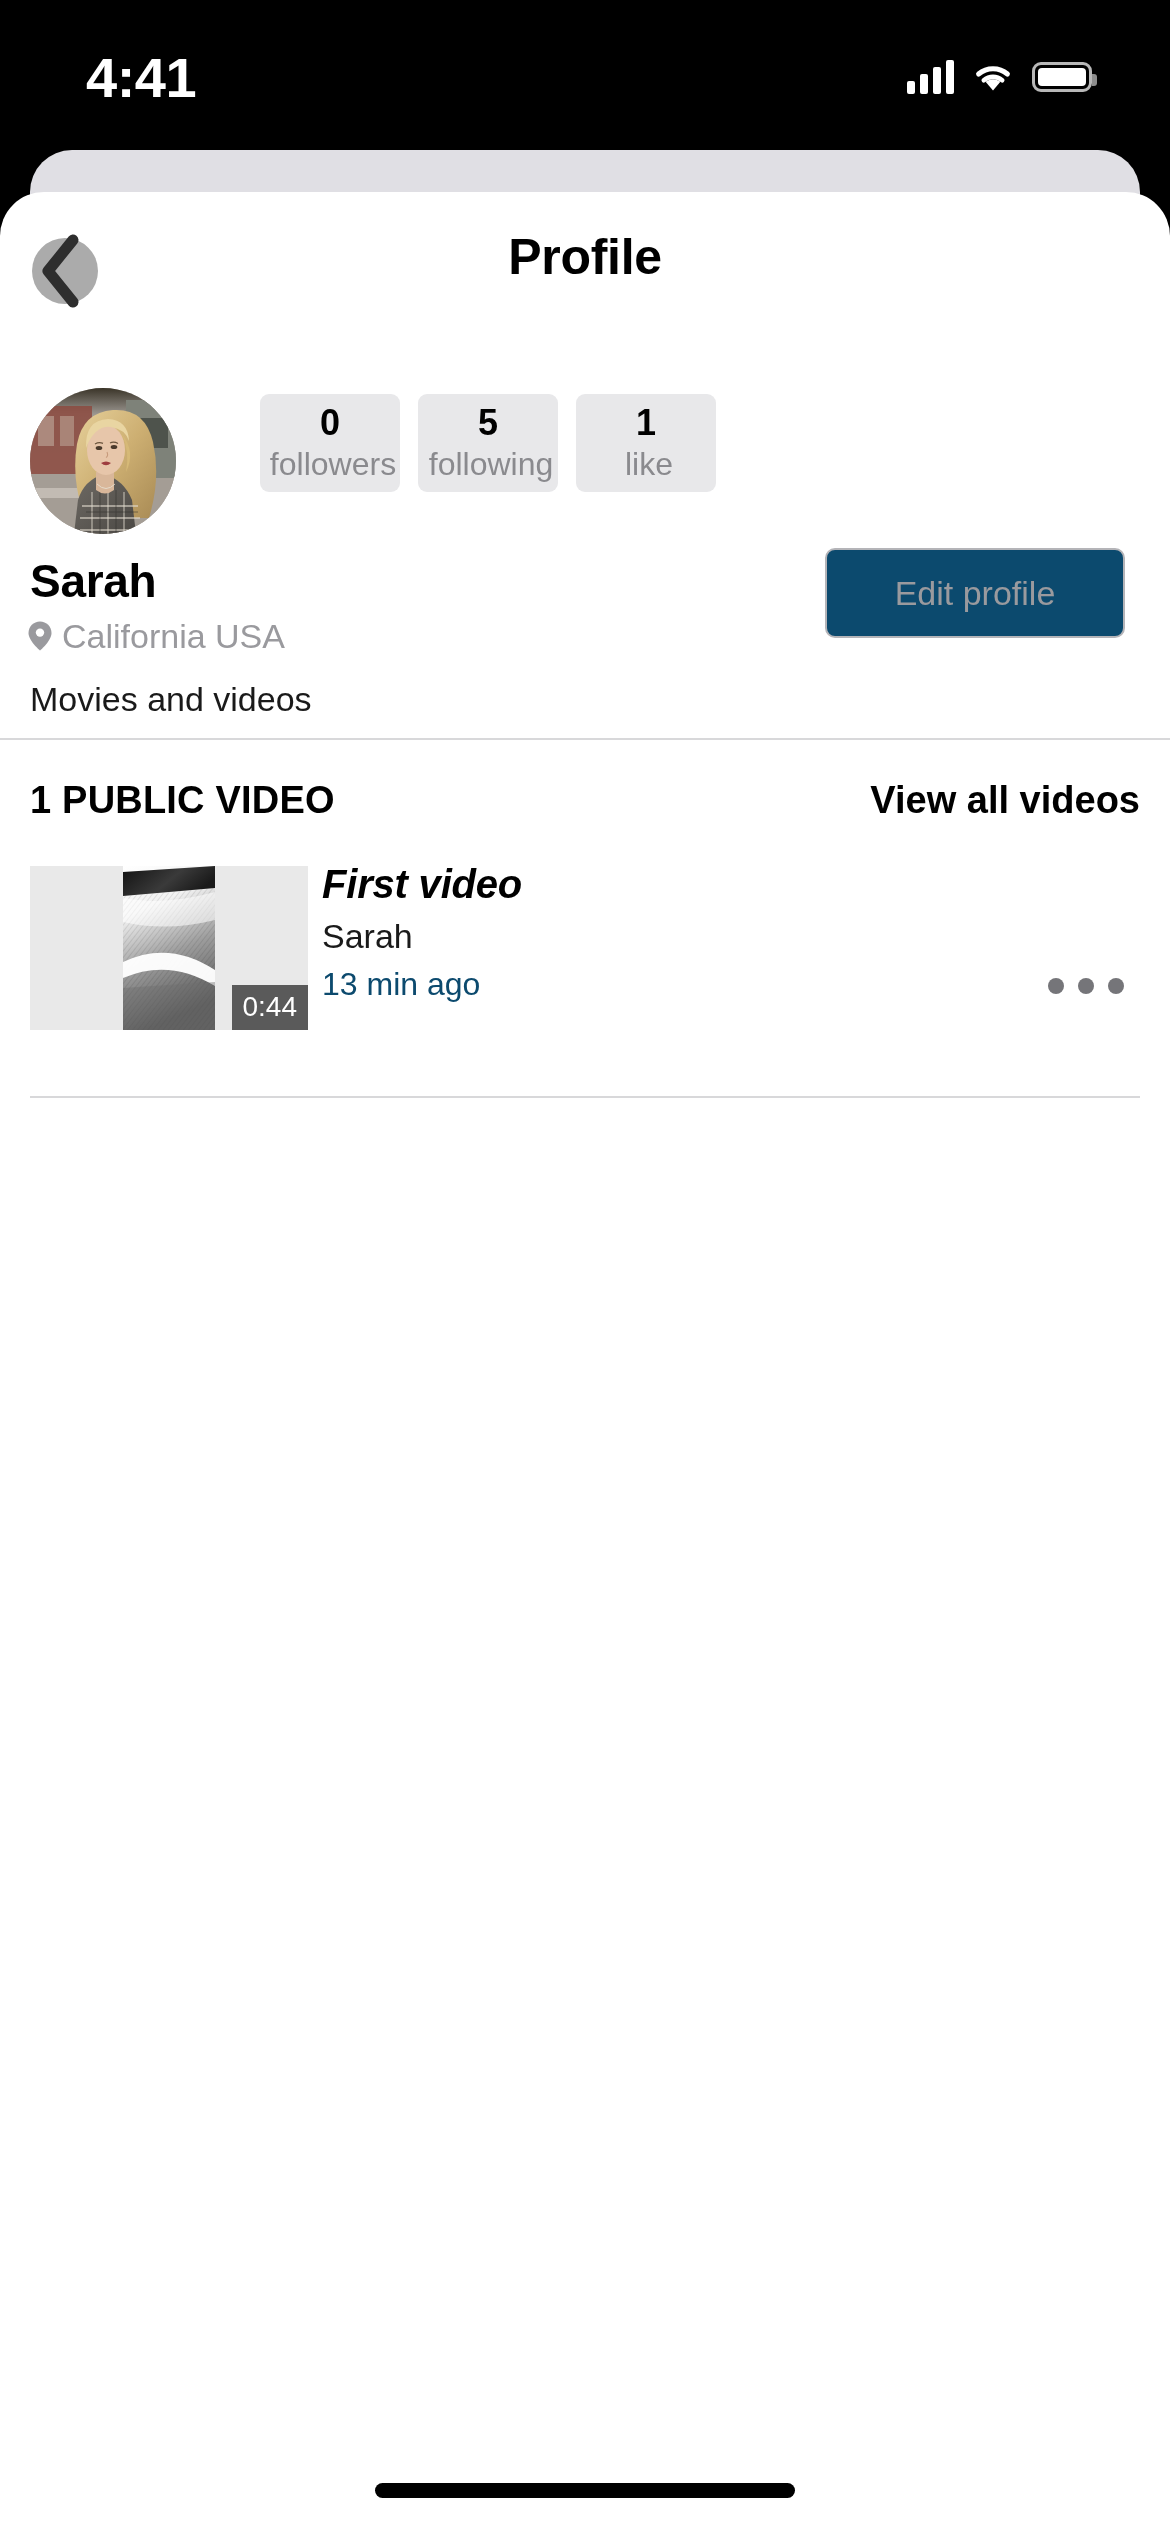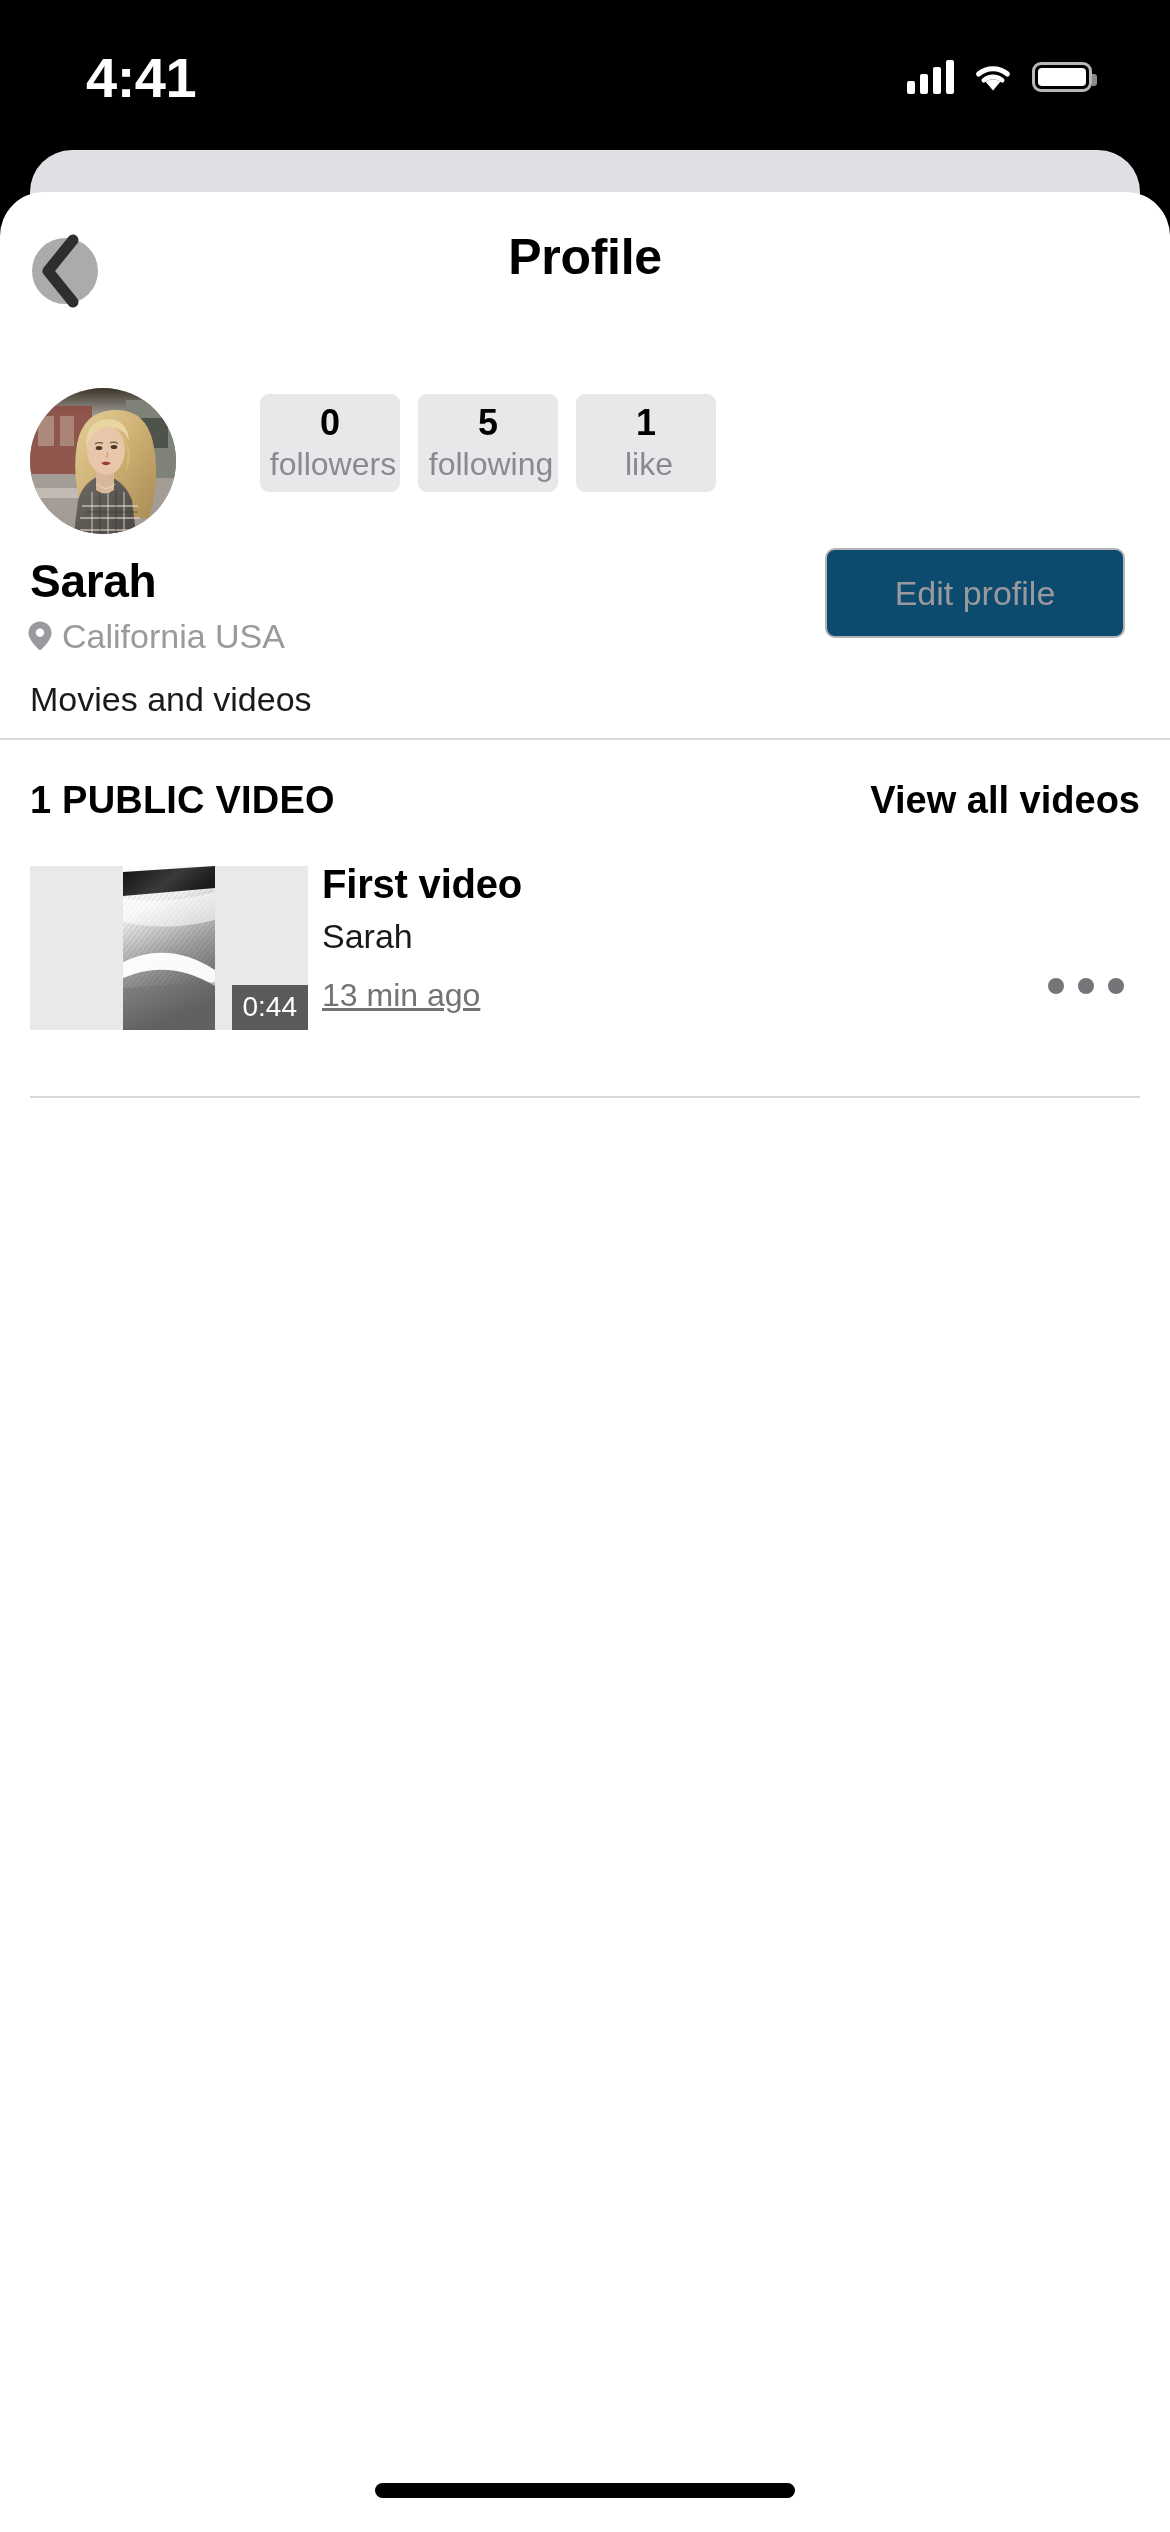--- a/index.html
+++ b/index.html
@@ -210,29 +210,29 @@
     color:#fff;
     font-size:28px; line-height:30px;
     padding:7px 11px 8px;
   }
   #video-meta {
     position:absolute; left:322px; top:0;
     width:640px;
   }
   #video-title {
     font-size:40px; font-weight:700; color:#000;
-    line-height:48px; letter-spacing:-0.2px;
+    line-height:48px; letter-spacing:-0.2px;font-style:italic;
   }
   #video-author {
     font-size:34px; color:#1A1A1A;
     line-height:44px; margin-top:6px;
   }
   #video-time {
-    font-size:32px; color:#737373;
-    line-height:40px; margin-top:17px;text-decoration:underline;
+    font-size:32px; color:#0c4a6e;
+    line-height:40px; margin-top:6px;
   }
   #video-more {
     position:absolute; right:36px; top:108px;
     display:flex; gap:14px; align-items:center;
     cursor:pointer; padding:10px;
   }
   #video-more span {
     display:block; width:16px; height:16px;
     border-radius:50%; background:#757579;
   }

